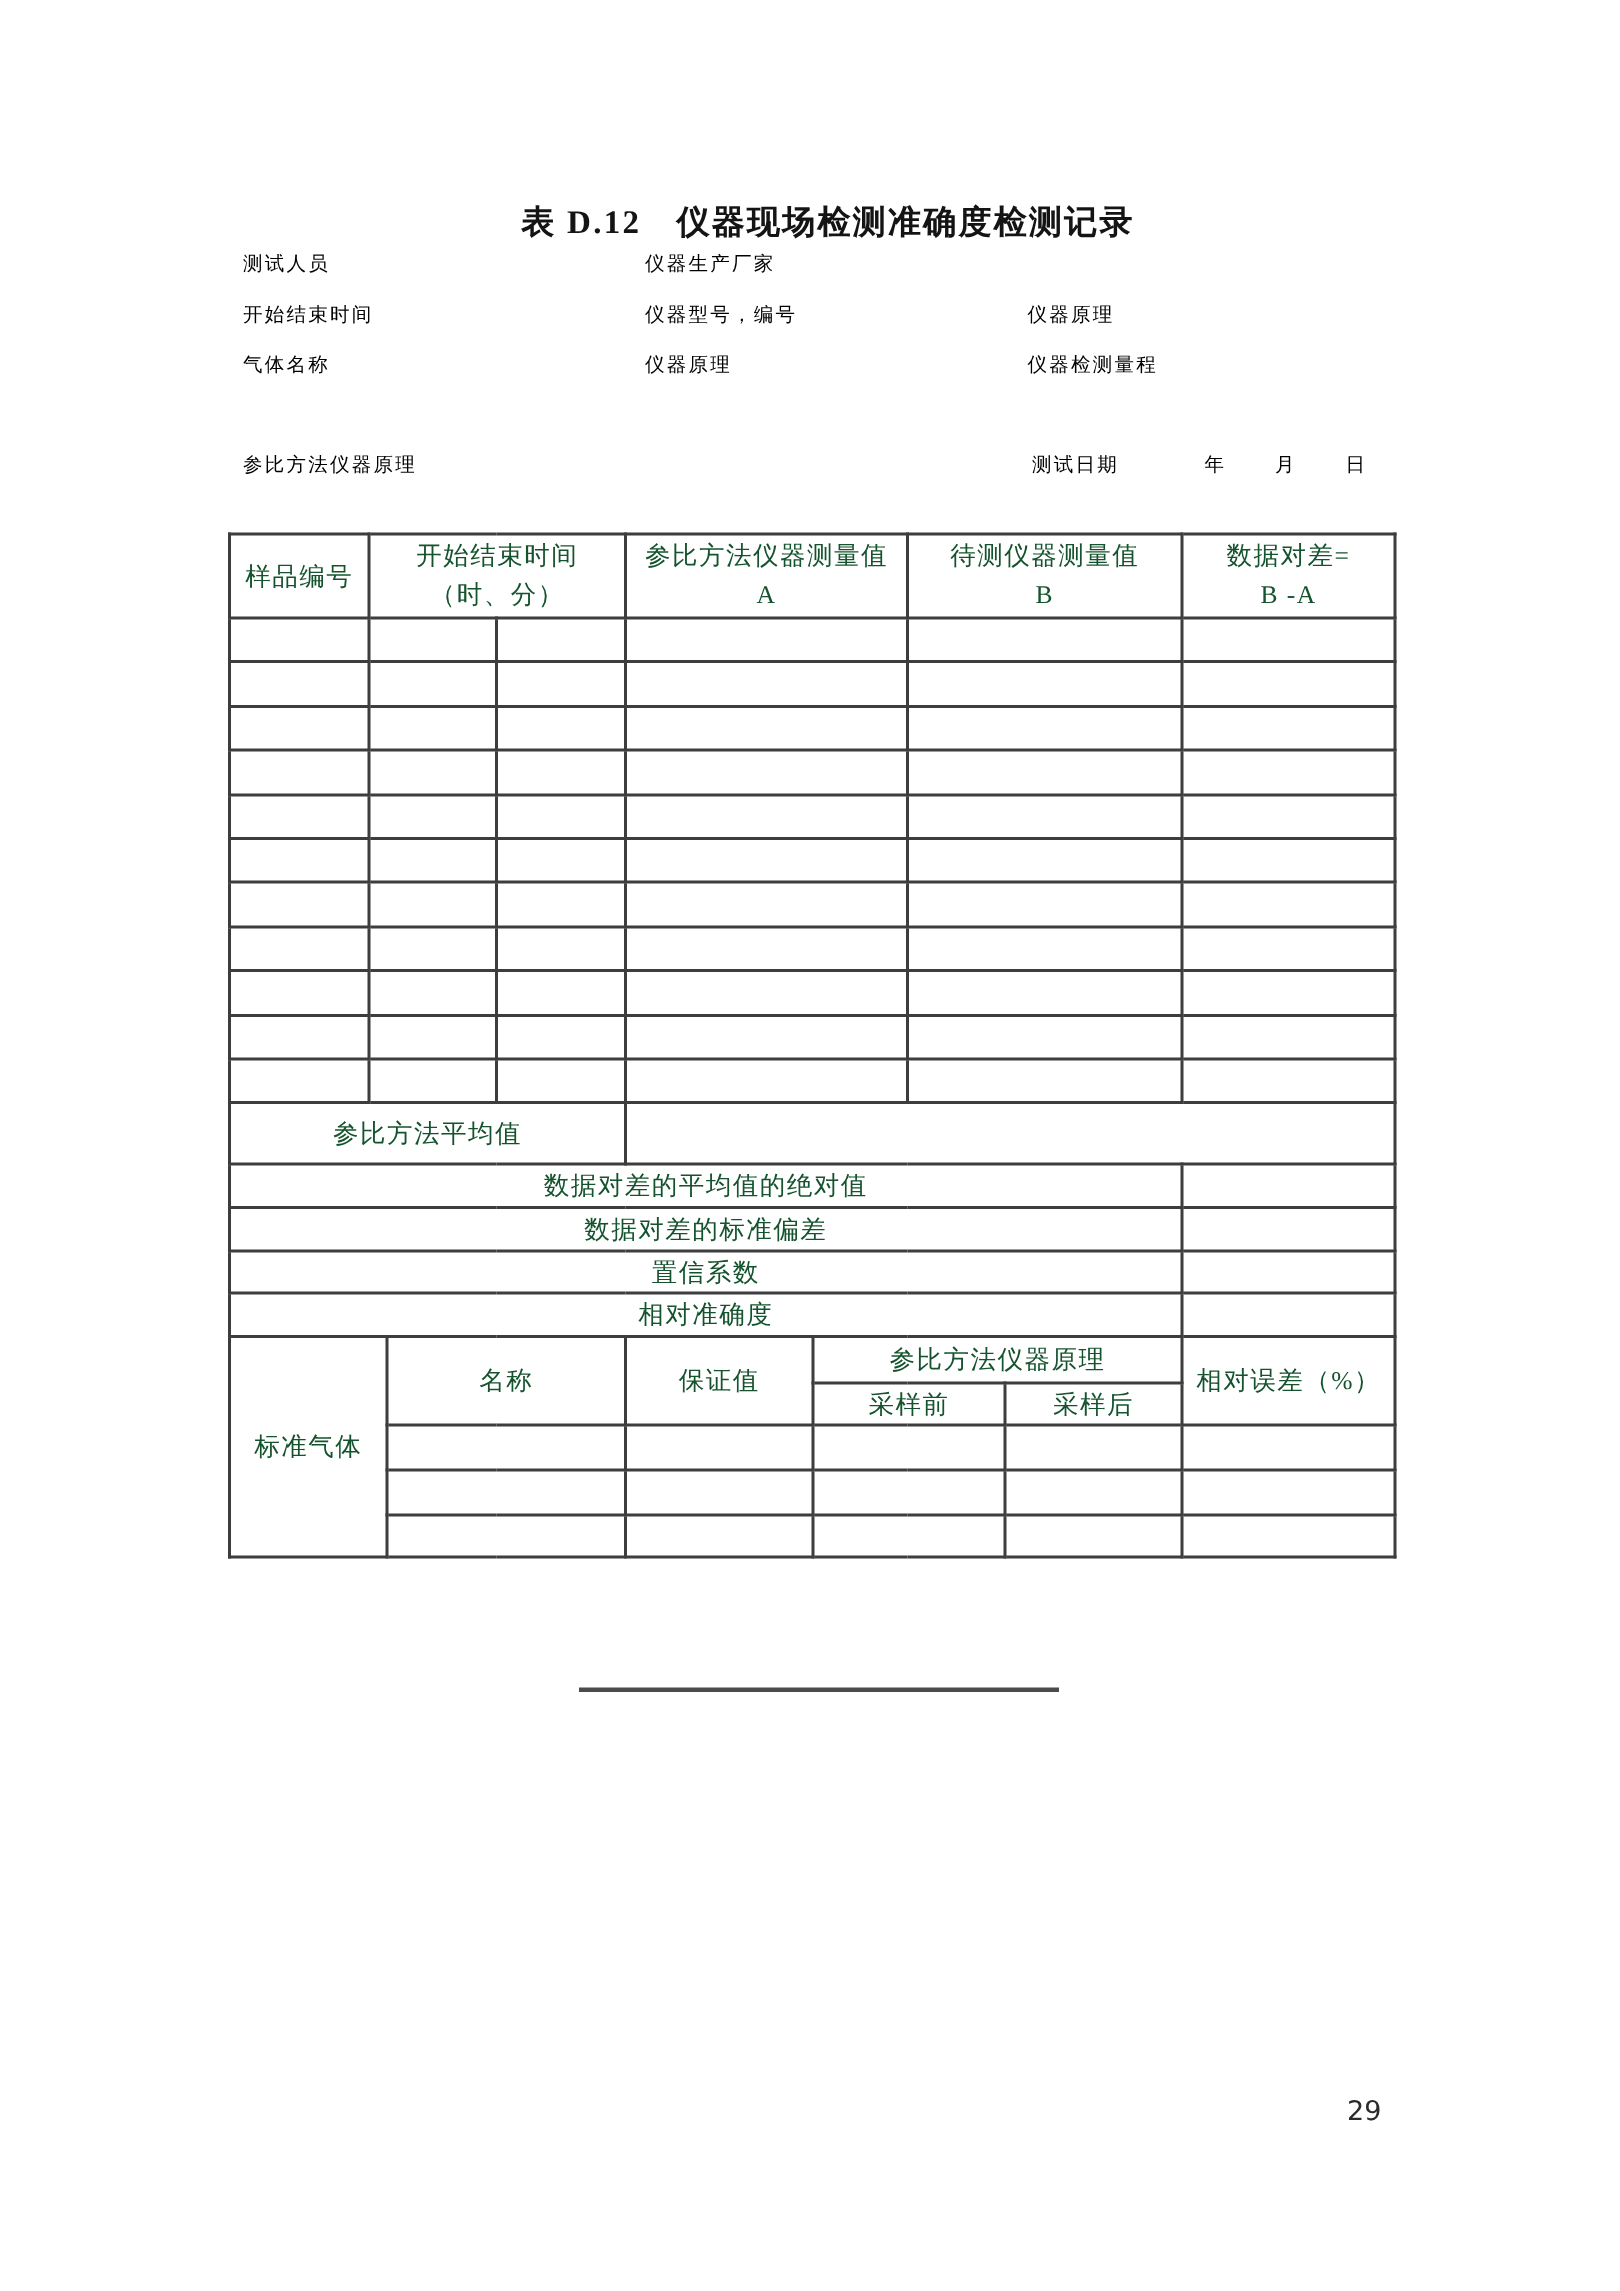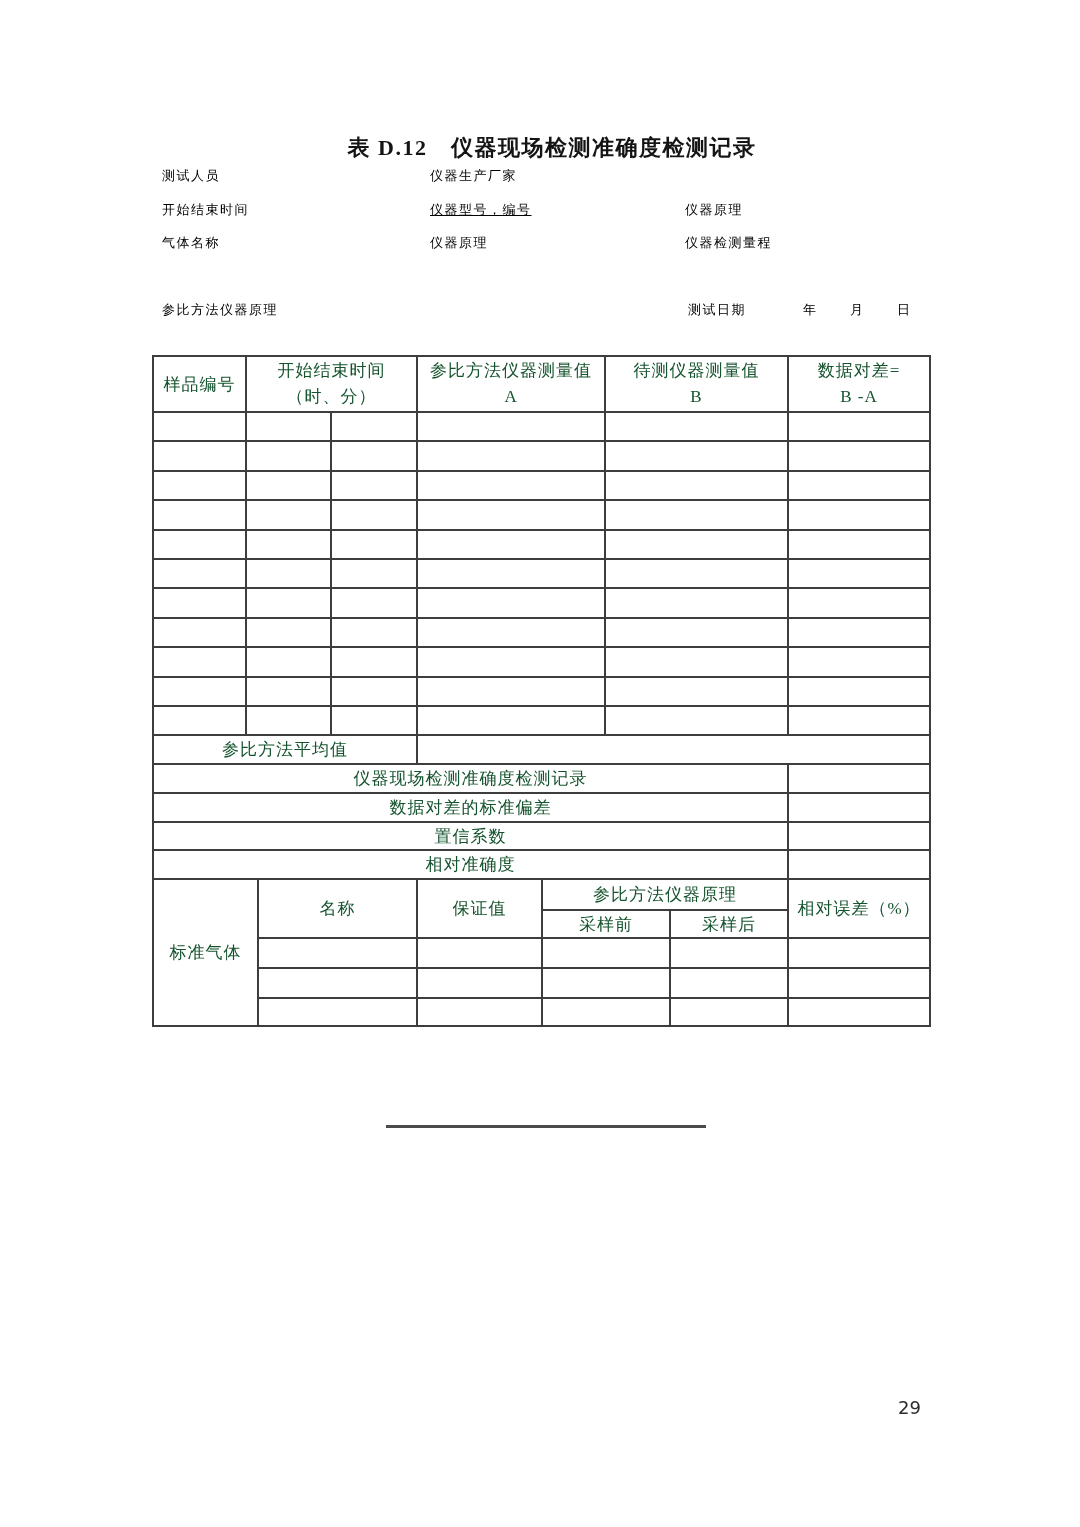--- a/index.html
+++ b/index.html
@@ -35,21 +35,21 @@
 <div class="page">
 
   <div class="doc-title">表 D.12　仪器现场检测准确度检测记录</div>
 
   <div class="info-line" style="top:167px;">
     <span style="left:162px;">测试人员</span>
     <span style="left:430px;">仪器生产厂家</span>
   </div>
   <div class="info-line" style="top:201px;">
     <span style="left:162px;">开始结束时间</span>
-    <span style="left:430px;text-decoration:underline;">仪器型号，编号</span>
+    <span style="left:430px;">仪器型号，编号</span>
     <span style="left:685px;">仪器原理</span>
   </div>
   <div class="info-line" style="top:234px;">
     <span style="left:162px;">气体名称</span>
     <span style="left:430px;">仪器原理</span>
     <span style="left:685px;">仪器检测量程</span>
   </div>
   <div class="info-line" style="top:301px;text-align:right;">
     <span style="left:162px;">参比方法仪器原理</span>
     <span style="left:688px;">测试日期</span>
@@ -175,26 +175,26 @@
         <tr style="height: 29.4px;">
           <td></td>
           <td colspan="2"></td>
           <td></td>
           <td colspan="2"></td>
           <td colspan="2"></td>
           <td></td>
         </tr>
       </tbody>
     <tbody>
-      <tr style="height:29px;">
+      <tr style="height:41px;">
         <td colspan="4" class="lbl">参比方法平均值</td>
         <td colspan="5"></td>
       </tr>
       <tr style="height:29px;">
-        <td colspan="8" class="lbl">仪器现场检测准确度检测记录</td>
+        <td colspan="8" class="lbl">数据对差的平均值的绝对值</td>
         <td></td>
       </tr>
       <tr style="height:29px;">
         <td colspan="8" class="lbl">数据对差的标准偏差</td>
         <td></td>
       </tr>
       <tr style="height:28px;">
         <td colspan="8" class="lbl">置信系数</td>
         <td></td>
       </tr>

